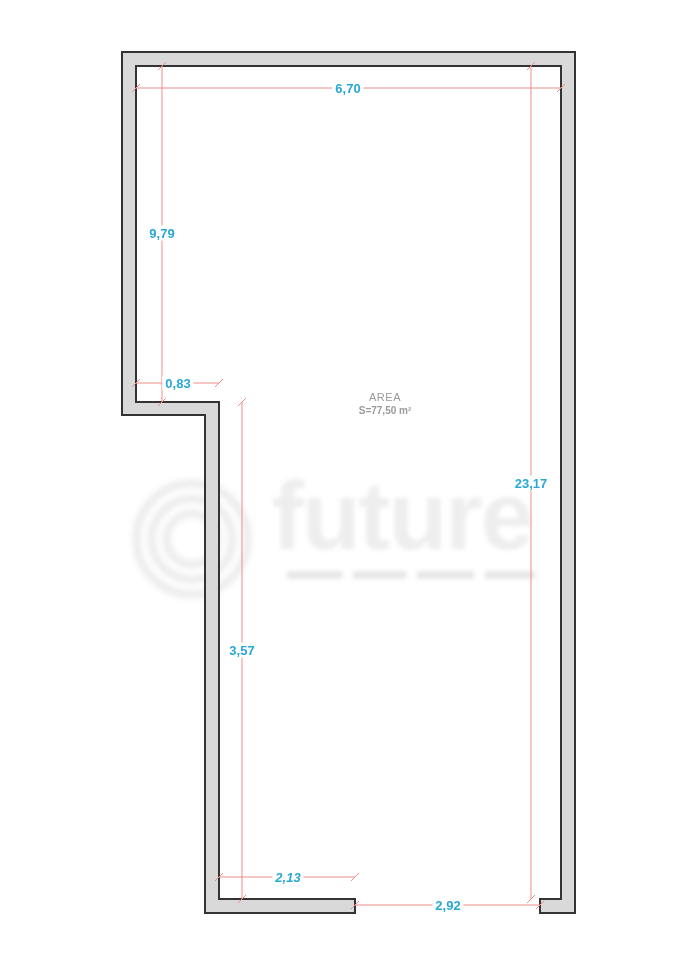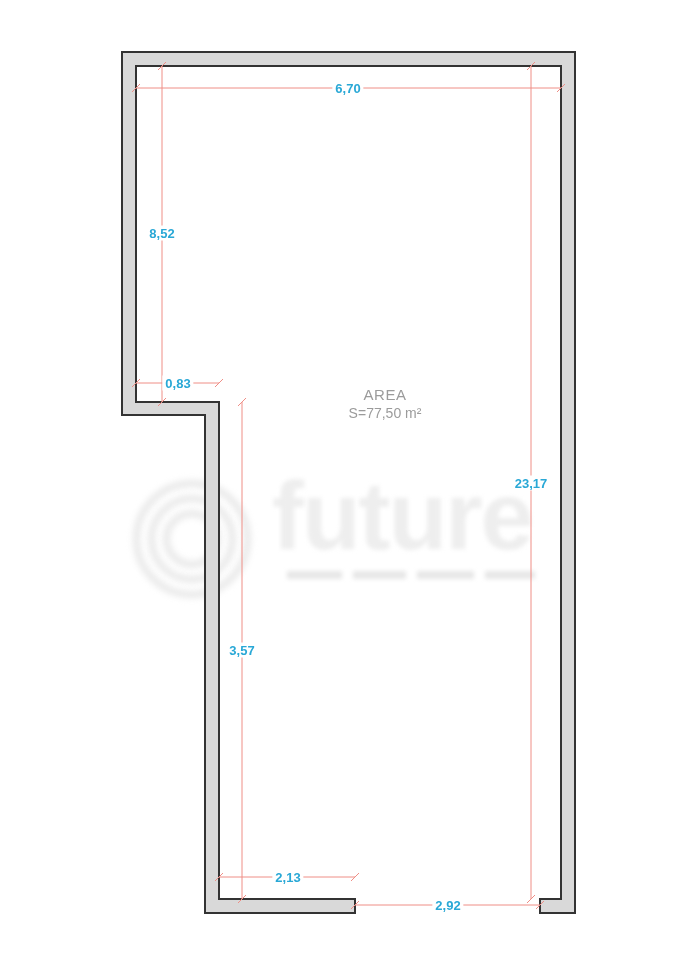--- a/index.html
+++ b/index.html
@@ -91,22 +91,22 @@
   #area-label {
     position: absolute;
     left: 385px; top: 392px;
     transform: translate(-50%, -50%);
     z-index: 3;
     text-align: center;
     color: #9b9b9b;
     line-height: 1.25;
     white-space: nowrap;
   }
-  #area-label .area-title  { font-size: 15px; letter-spacing: 0.5px; margin-top: 24px; }
-  #area-label .area-value  { font-size: 14px; font-weight: normal; }
+  #area-label .area-title  { font-size: 11px; letter-spacing: 0.5px; margin-top: 24px; }
+  #area-label .area-value  { font-size: 10px; font-weight: bold; }
 </style>
 </head>
 <body>
 
 <div id="stage">
 
   <div id="watermark">
     <div class="wm-circle wm-c1"></div>
     <div class="wm-circle wm-c2"></div>
     <div class="wm-circle wm-c3"></div>
@@ -134,29 +134,29 @@
 
     <path class="dim" d="M242,402 V899 M238,406 L246,398 M238,903 L246,895"></path>
 
     <path class="dim" d="M219,877 H355 M215,881 L223,873 M351,881 L359,873"></path>
 
     <path class="dim" d="M355,905 H540 M351,909 L359,901 M536,909 L544,901"></path>
   </svg>
 
   <span class="dim-label" style="left:348px; top:88px;">6,70</span>
 
-  <span class="dim-label" style="left:162px; top:233px;">8,52</span>
+  <span class="dim-label" style="left:162px; top:233px;">9,79</span>
 
   <span class="dim-label" style="left:178px; top:383px;">0,83</span>
 
   <span class="dim-label" style="left:531px; top:483px;">23,17</span>
 
   <span class="dim-label" style="left:242px; top:650px;">3,57</span>
 
-  <span class="dim-label" style="left:288px; top:877px;">2,13</span>
+  <span class="dim-label" style="left:288px; top:877px;font-style:italic;">2,13</span>
 
   <span class="dim-label" style="left:448px; top:905px;">2,92</span>
 
   <div id="area-label">
     <div class="area-title">AREA</div>
     <div class="area-value">S=77,50 m²</div>
   </div>
 
 </div>
 

